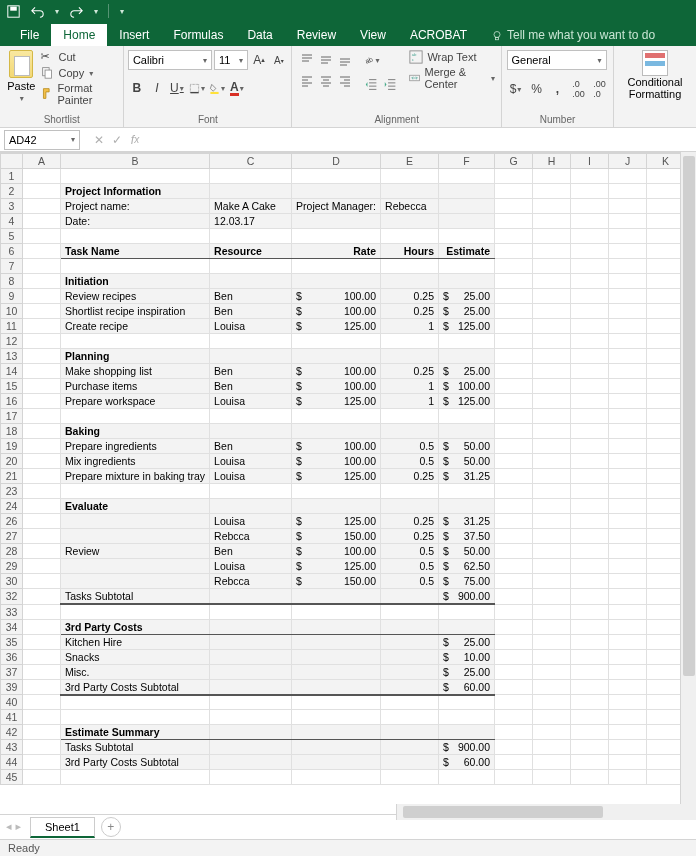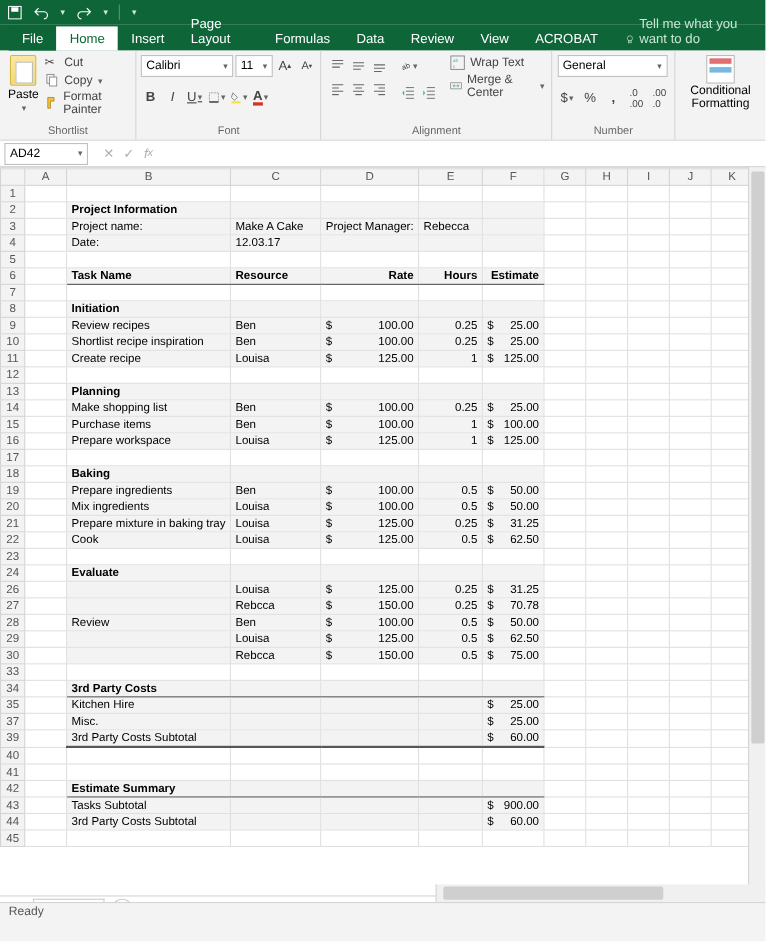--- a/index.html
+++ b/index.html
@@ -72,21 +72,21 @@
 .bb { border-bottom: 1.5px solid #555 !important; }
 .bb2 { border-bottom: 2.5px solid #555 !important; }
 
 
 .sheettabs { position: absolute; bottom: 18px; left: 0; right: 0; height: 24px; background: #fff; border-top: 1px solid #d4d4d4; display: flex; align-items: center; padding-left: 30px; gap: 0; }
 .sheet-nav { display: flex; gap: 4px; color: #bbb; position:absolute; left:6px; }
 .sheet-tab { padding: 3px 14px; border: 1px solid #ccc; border-bottom: 2px solid #0e6638; background: #fff; font-size: 11px; position: relative; top: 1px; }
 .sheet-add { width: 20px; height: 20px; border: 1px solid #ccc; border-radius: 50%; display: flex; align-items: center; justify-content: center; margin-left: 6px; color: #888; font-size: 12px; }
 
 
-.statusbar { position: absolute; bottom: 0; left: 0; right: 0; height: 36px; background: #f3f3f3; border-top: 1px solid #d4d4d4; font-size: 11px; color: #555; padding: 2px 8px; }
+.statusbar { position: absolute; bottom: 0; left: 0; right: 0; height: 17px; background: #f3f3f3; border-top: 1px solid #d4d4d4; font-size: 11px; color: #555; padding: 2px 8px; }
 
 
 .hscroll { position: absolute; bottom: 18px; right: 0; width: 300px; height: 16px; background: #f0f0f0; border-left: 1px solid #d4d4d4; }
 .hscroll .thumb { position: absolute; left: 6px; top: 2px; width: 200px; height: 12px; background: #cfcfcf; border-radius: 2px; }
 .vscroll { position: absolute; top: 152px; right: 0; width: 16px; bottom: 42px; background: #f0f0f0; border-left: 1px solid #d4d4d4; }
 .vscroll .thumb { position: absolute; top: 4px; left: 2px; width: 12px; height: 520px; background: #cfcfcf; border-radius: 2px; }
 </style>
 </head>
 <body>
 
@@ -110,21 +110,20 @@
     </span>
   <span class="dd" style="color:#cfe8d9">▾</span>
   <span class="sep"></span>
   <span class="dd" style="color:#cfe8d9">▾</span>
 </div>
 
 <div class="tabs">
   <div class="tab file">File</div>
   <div class="tab active">Home</div>
   <div class="tab">Insert</div>
-  <div class="tab">Page Layout</div>
   <div class="tab">Formulas</div>
   <div class="tab">Data</div>
   <div class="tab">Review</div>
   <div class="tab">View</div>
   <div class="tab">ACROBAT</div>
   <div class="tell-me">
     <svg class="bulb" viewBox="0 0 16 16">
         <circle cx="8" cy="6" r="4" fill="none" stroke="#cfe8d9"></circle>
         <rect x="6" y="10" width="4" height="3" fill="none" stroke="#cfe8d9"></rect>
       </svg>
@@ -735,40 +734,20 @@
           <td class="" style="background:#f3f3f3;">
             <span style="float:left">$</span>
             <span style="float:right">31.25</span>
           </td>
           <td class="" style="background:#fff;"></td>
           <td class="" style="background:#fff;"></td>
           <td class="" style="background:#fff;"></td>
           <td class="" style="background:#fff;"></td>
           <td class="" style="background:#fff;"></td>
         </tr>
-        <tr class="shaded">
-          <th class="rowh">22</th>
-          <td class="" style="background:#fff;"></td>
-          <td class="" style="background:#f3f3f3;">Cook</td>
-          <td class="" style="background:#f3f3f3;">Louisa</td>
-          <td class="" style="background:#f3f3f3;">
-            <span style="float:left">$</span>
-            <span style="float:right">125.00</span>
-          </td>
-          <td class="r" style="background:#f3f3f3;">0.5</td>
-          <td class="" style="background:#f3f3f3;">
-            <span style="float:left">$</span>
-            <span style="float:right">62.50</span>
-          </td>
-          <td class="" style="background:#fff;"></td>
-          <td class="" style="background:#fff;"></td>
-          <td class="" style="background:#fff;"></td>
-          <td class="" style="background:#fff;"></td>
-          <td class="" style="background:#fff;"></td>
-        </tr>
         <tr class="">
           <th class="rowh">23</th>
           <td class="" style="background:#fff;"></td>
           <td class="" style="background:#fff;"></td>
           <td class="" style="background:#fff;"></td>
           <td class="" style="background:#fff;"></td>
           <td class="" style="background:#fff;"></td>
           <td class="" style="background:#fff;"></td>
           <td class="" style="background:#fff;"></td>
           <td class="" style="background:#fff;"></td>
@@ -815,21 +794,21 @@
           <td class="" style="background:#fff;"></td>
           <td class="" style="background:#f3f3f3;"></td>
           <td class="" style="background:#f3f3f3;">Rebcca</td>
           <td class="" style="background:#f3f3f3;">
             <span style="float:left">$</span>
             <span style="float:right">150.00</span>
           </td>
           <td class="r" style="background:#f3f3f3;">0.25</td>
           <td class="" style="background:#f3f3f3;">
             <span style="float:left">$</span>
-            <span style="float:right">70.78</span>
+            <span style="float:right">37.50</span>
           </td>
           <td class="" style="background:#fff;"></td>
           <td class="" style="background:#fff;"></td>
           <td class="" style="background:#fff;"></td>
           <td class="" style="background:#fff;"></td>
           <td class="" style="background:#fff;"></td>
         </tr>
         <tr class="shaded">
           <th class="rowh">28</th>
           <td class="" style="background:#fff;"></td>
@@ -876,20 +855,37 @@
           <td class="" style="background:#f3f3f3;"></td>
           <td class="" style="background:#f3f3f3;">Rebcca</td>
           <td class="" style="background:#f3f3f3;">
             <span style="float:left">$</span>
             <span style="float:right">150.00</span>
           </td>
           <td class="r" style="background:#f3f3f3;">0.5</td>
           <td class="" style="background:#f3f3f3;">
             <span style="float:left">$</span>
             <span style="float:right">75.00</span>
+          </td>
+          <td class="" style="background:#fff;"></td>
+          <td class="" style="background:#fff;"></td>
+          <td class="" style="background:#fff;"></td>
+          <td class="" style="background:#fff;"></td>
+          <td class="" style="background:#fff;"></td>
+        </tr>
+        <tr class="shaded">
+          <th class="rowh">32</th>
+          <td class="" style="background:#fff;"></td>
+          <td class="bt bb2" style="background:#f3f3f3;">Tasks Subtotal</td>
+          <td class="bt bb2" style="background:#f3f3f3;"></td>
+          <td class="bt bb2" style="background:#f3f3f3;"></td>
+          <td class="bt bb2" style="background:#f3f3f3;"></td>
+          <td class="bt bb2" style="background:#f3f3f3;">
+            <span style="float:left">$</span>
+            <span style="float:right">900.00</span>
           </td>
           <td class="" style="background:#fff;"></td>
           <td class="" style="background:#fff;"></td>
           <td class="" style="background:#fff;"></td>
           <td class="" style="background:#fff;"></td>
           <td class="" style="background:#fff;"></td>
         </tr>
         <tr class="">
           <th class="rowh">33</th>
           <td class="" style="background:#fff;"></td>
@@ -921,20 +917,37 @@
         <tr class="shaded">
           <th class="rowh">35</th>
           <td class="" style="background:#fff;"></td>
           <td class="" style="background:#f3f3f3;">Kitchen Hire</td>
           <td class="" style="background:#f3f3f3;"></td>
           <td class="" style="background:#f3f3f3;"></td>
           <td class="" style="background:#f3f3f3;"></td>
           <td class="" style="background:#f3f3f3;">
             <span style="float:left">$</span>
             <span style="float:right">25.00</span>
+          </td>
+          <td class="" style="background:#fff;"></td>
+          <td class="" style="background:#fff;"></td>
+          <td class="" style="background:#fff;"></td>
+          <td class="" style="background:#fff;"></td>
+          <td class="" style="background:#fff;"></td>
+        </tr>
+        <tr class="shaded">
+          <th class="rowh">36</th>
+          <td class="" style="background:#fff;"></td>
+          <td class="" style="background:#f3f3f3;">Snacks</td>
+          <td class="" style="background:#f3f3f3;"></td>
+          <td class="" style="background:#f3f3f3;"></td>
+          <td class="" style="background:#f3f3f3;"></td>
+          <td class="" style="background:#f3f3f3;">
+            <span style="float:left">$</span>
+            <span style="float:right">10.00</span>
           </td>
           <td class="" style="background:#fff;"></td>
           <td class="" style="background:#fff;"></td>
           <td class="" style="background:#fff;"></td>
           <td class="" style="background:#fff;"></td>
           <td class="" style="background:#fff;"></td>
         </tr>
         <tr class="shaded">
           <th class="rowh">37</th>
           <td class="" style="background:#fff;"></td>

